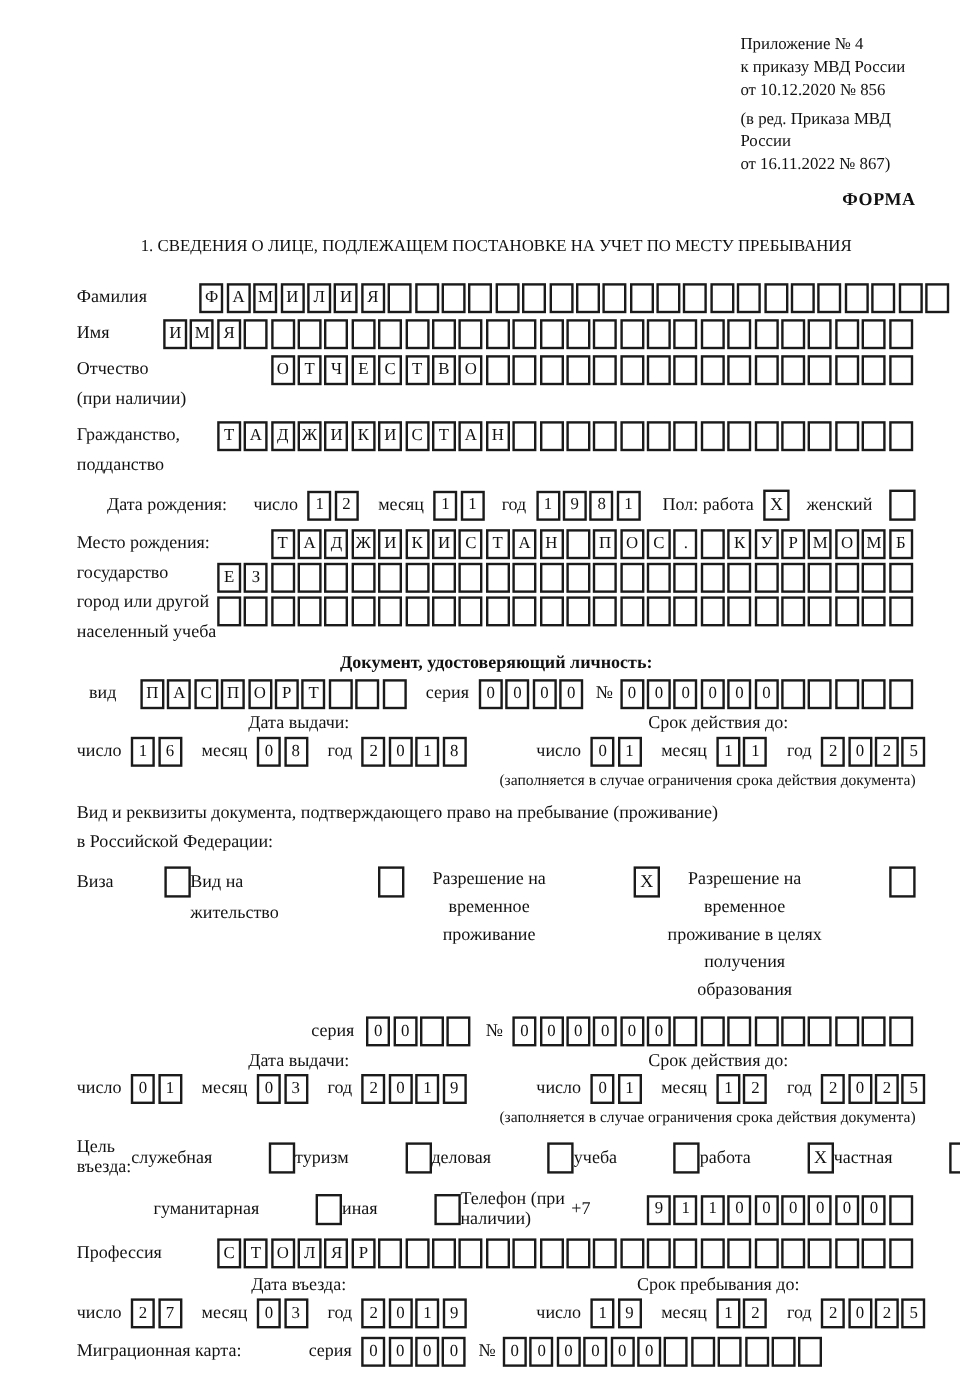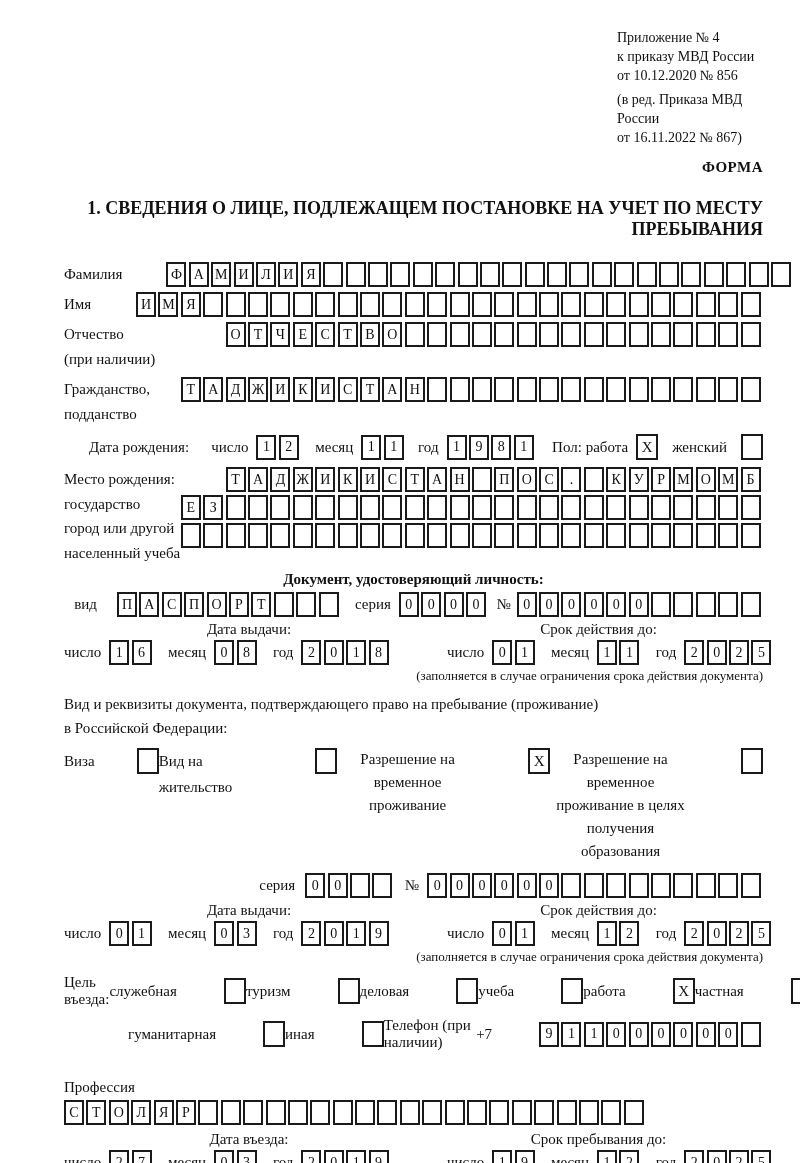--- a/index.html
+++ b/index.html
@@ -12,21 +12,21 @@
   .page { padding: 28px 37px 0 64px; width: 800px; height: 1163px; }
 
   
   .annex { margin-left: 553px; line-height: 19px; font-size: 14px; }
   .annex .rev { margin-top: 5px; }
   .form-label { text-align: right; font-weight: bold; margin-top: 12px; font-size: 15px; letter-spacing: .5px; }
 
   
   .title { text-align: center; font-weight: bold; font-size: 15.5px; line-height: 25px; margin-top: 20px; }
   .title-underline { display: inline-block; width: 58px; height: 12px; border-bottom: 2.5px solid #3c3c3c; margin-left: 14px; }
-  .sec-heading { text-align: right; font-weight: bold; font-size: 18px; margin-top: 22px; }
+  .sec-heading { text-align: center; font-weight: normal; font-size: 14px; margin-top: 22px; }
 
   
   .cells { display: inline-flex; flex: none; }
   .cell {
     display: inline-flex; align-items: center; justify-content: center;
     width: 20px; height: 25px; border: 2px solid #1a1a1a; margin-right: 2.4px;
     font-size: 14px; flex: none; background: #fff;
   }
   .cbox {
     display: inline-flex; align-items: center; justify-content: center;
@@ -579,21 +579,21 @@
           <span class="cell">0</span>
           <span class="cell">0</span>
           <span class="cell">0</span>
           <span class="cell">0</span>
           <span class="cell">0</span>
           <span class="cell"></span>
         </span>
     </span>
   </div>
 
-  <div class="formrow" style="margin-top:24px;flex-direction:column;">
+  <div class="formrow" style="margin-top:7px;">
     <span class="grow">Профессия</span>
     <span class="cells">
         <span class="cell">С</span>
         <span class="cell">Т</span>
         <span class="cell">О</span>
         <span class="cell">Л</span>
         <span class="cell">Я</span>
         <span class="cell">Р</span>
         <span class="cell"></span>
         <span class="cell"></span>

